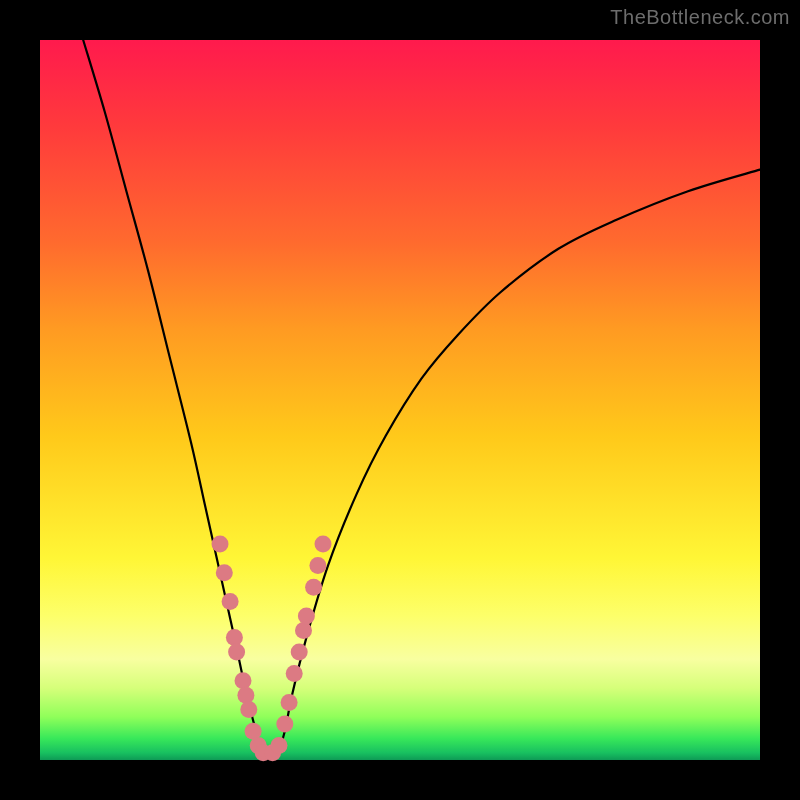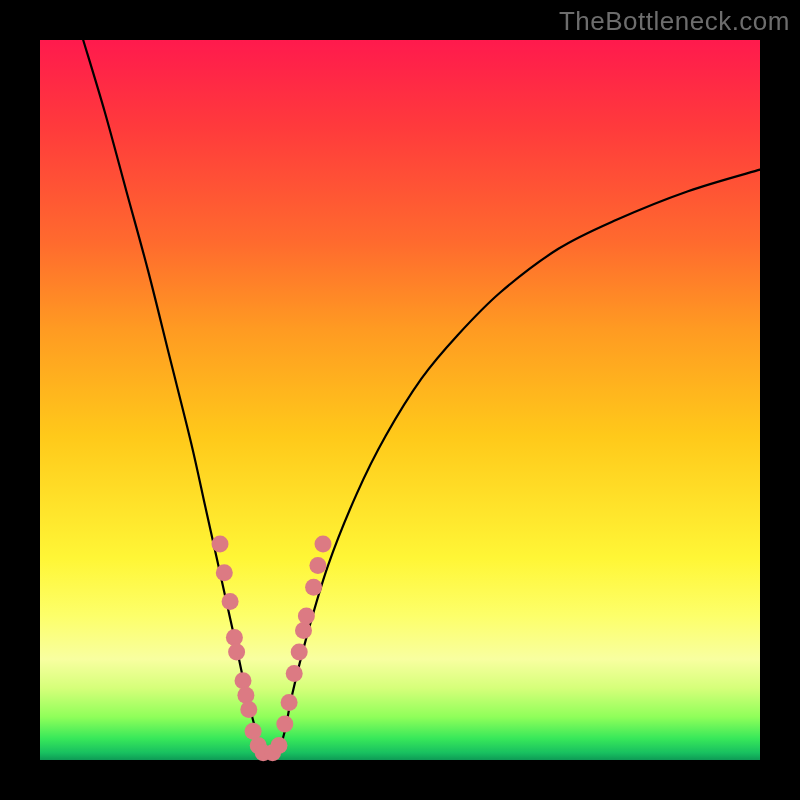--- a/index.html
+++ b/index.html
@@ -38,21 +38,21 @@
       #38e85a 97%,
       #18c060 99%,
       #0e9a55 100%
     );
   }
   .watermark {
     position: absolute;
     top: 6px;
     right: 10px;
     color: #6d6d6d;
-    font-size: 26px;
+    font-size: 20px;
     letter-spacing: 0.5px;
     font-weight: 400;
     user-select: none;
   }
   svg.curves {
     position: absolute;
     left: 0;
     top: 0;
     width: 100%;
     height: 100%;

